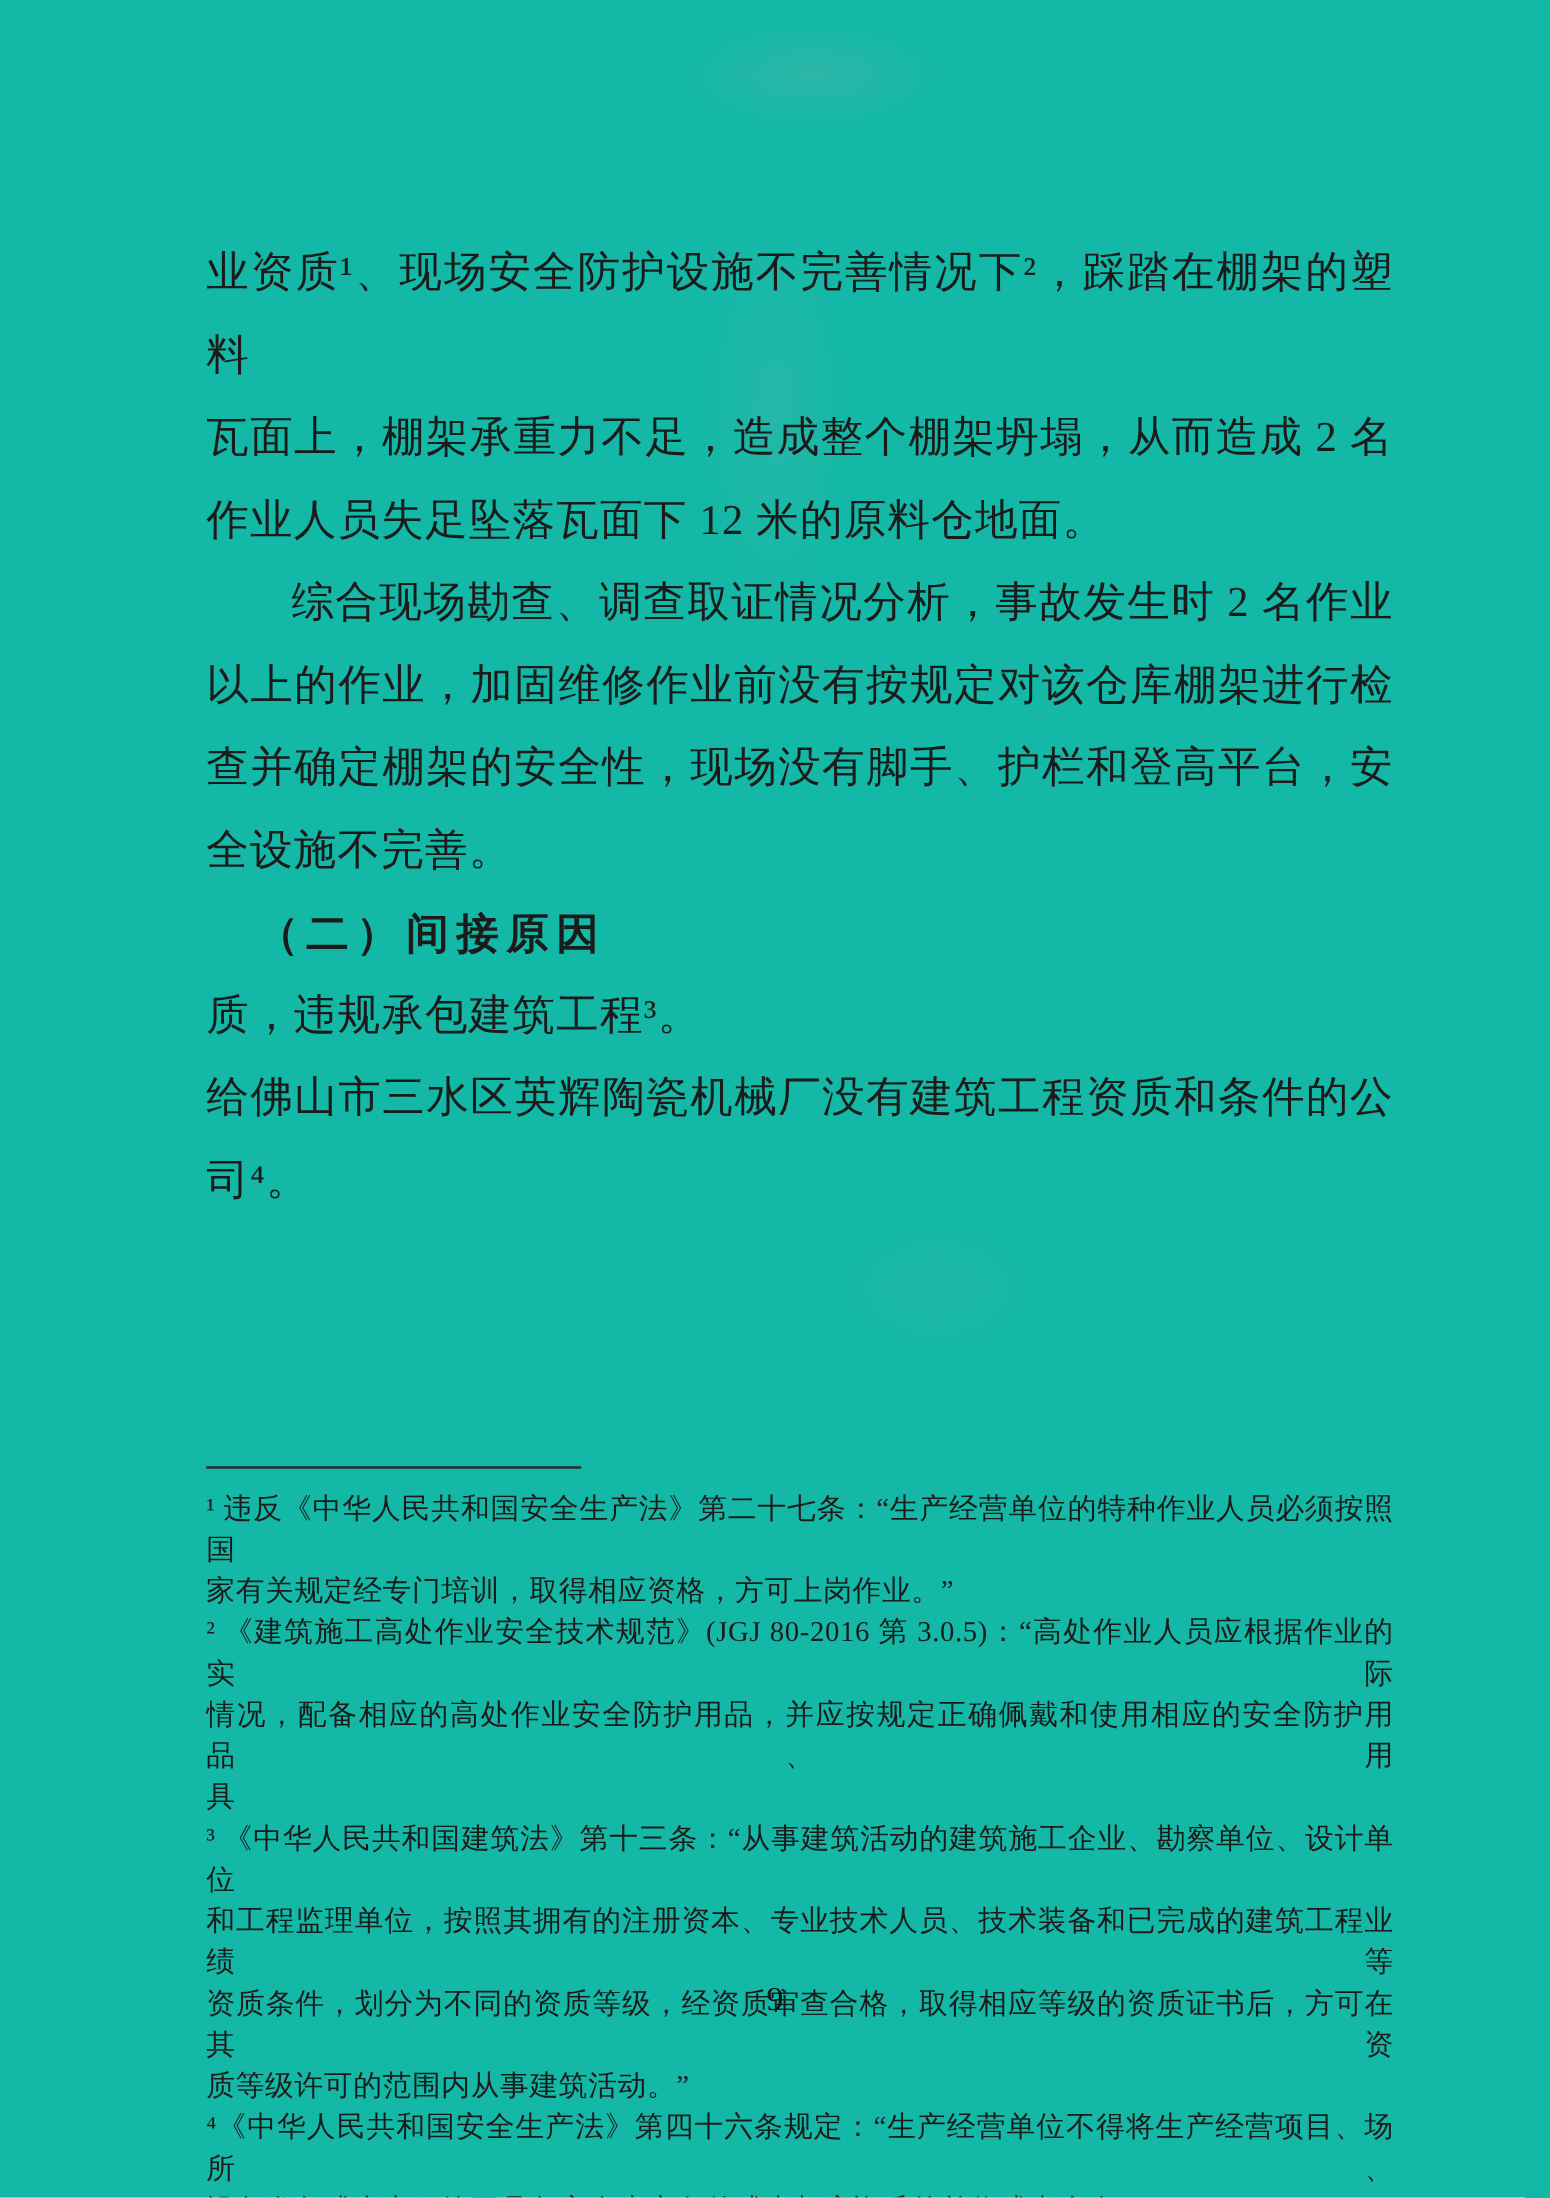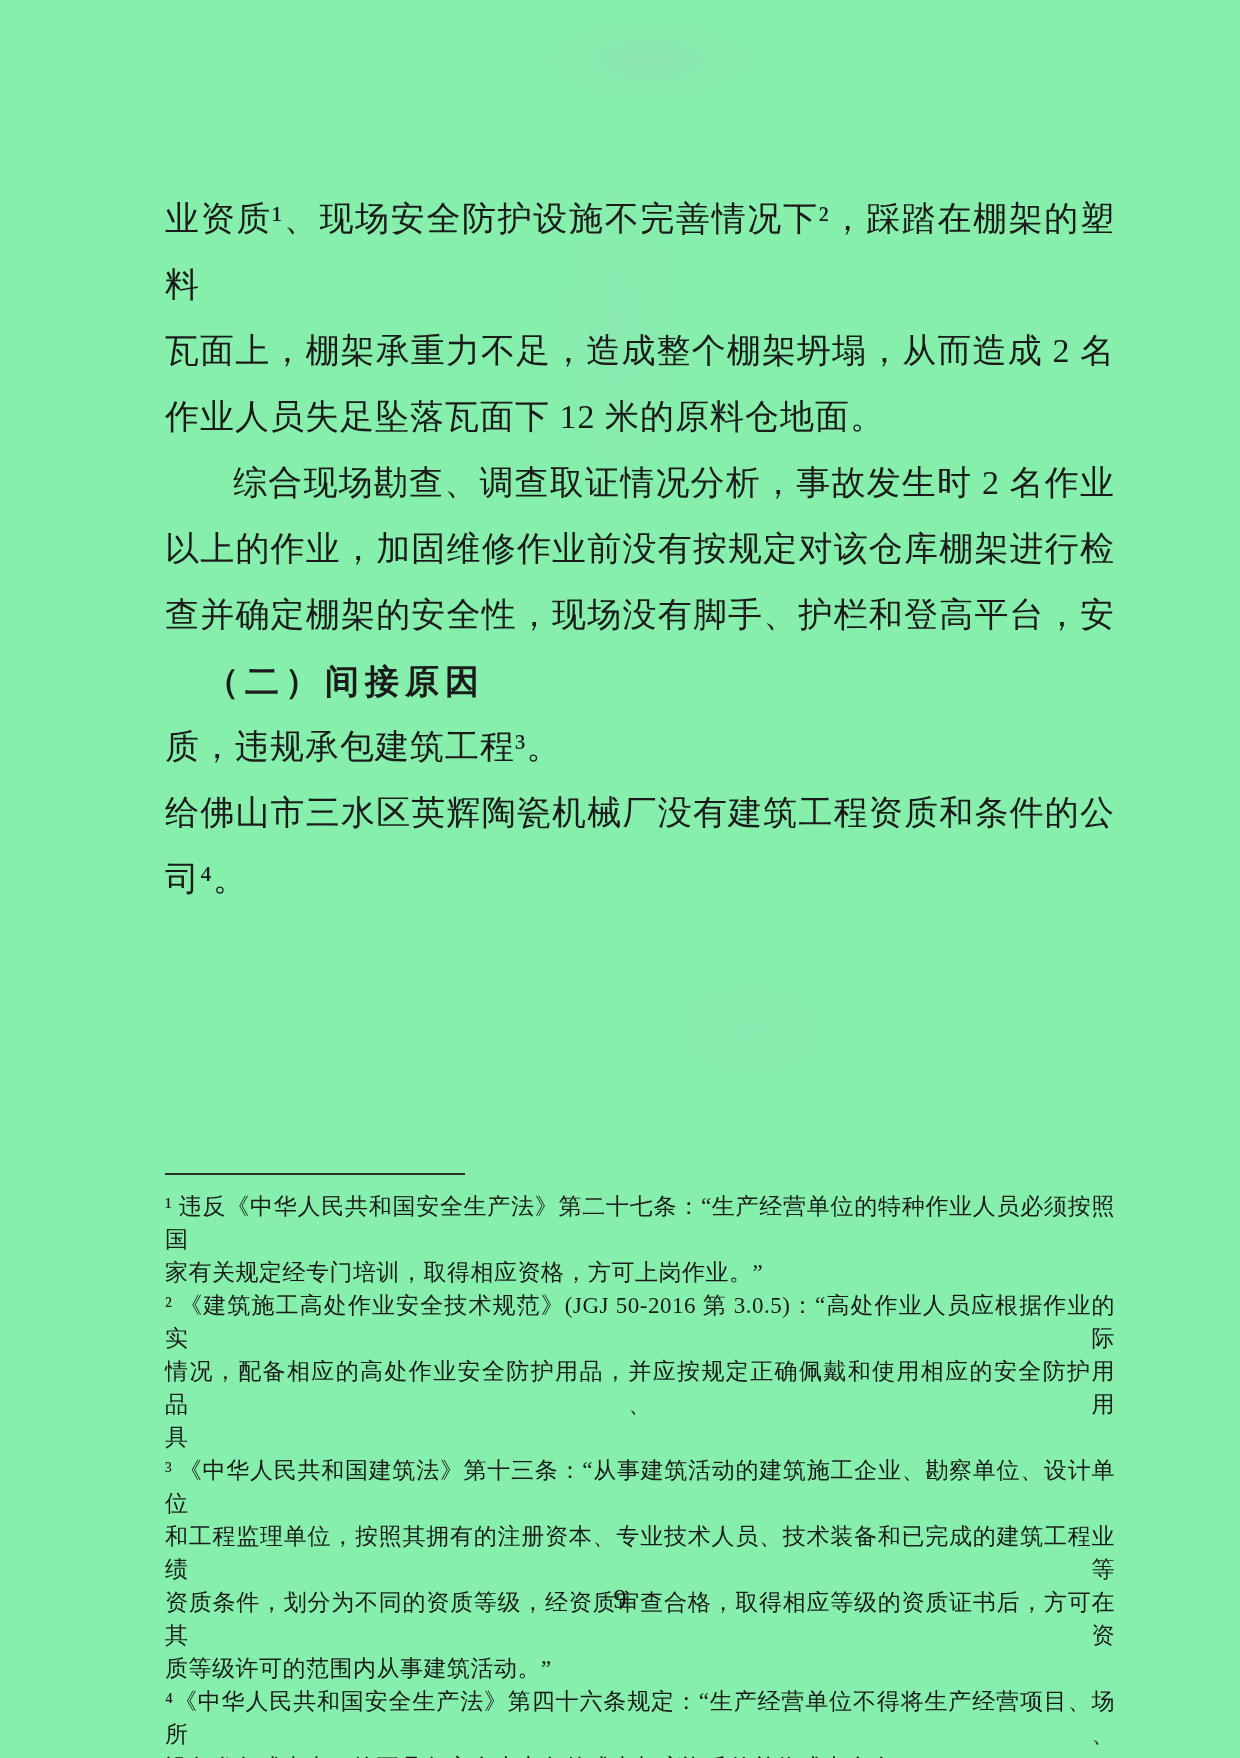--- a/index.html
+++ b/index.html
@@ -1,20 +1,20 @@
 <!DOCTYPE html>
 <html><head>
 <meta charset="utf-8">
 <style>
   html,body{margin:0;padding:0;background:#e8e8e8;}
   .doc{
     position:relative;
     width:1240px;height:1758px;
     margin:0 auto;
-    background:#86efac;
+    background:#14b8a6;
     overflow:hidden;
     font-family:"Liberation Serif","DejaVu Serif",serif;
     color:#1b1b1b;
   }
   
   .noise{position:absolute;pointer-events:none;}
   .noise.n1{left:500px;top:0;width:300px;height:120px;
     background:radial-gradient(closest-side,rgba(170,172,185,0.16),rgba(170,172,185,0) 70%);}
   .noise.n2{left:540px;top:120px;width:160px;height:420px;
     background:radial-gradient(closest-side,rgba(175,177,188,0.10),rgba(175,177,188,0) 75%);}
@@ -61,32 +61,33 @@
   <div class="noise n2"></div>
   <div class="noise n3"></div>
 
   <div class="body-text">
     <div class="line j">业资质¹、现场安全防护设施不完善情况下²，踩踏在棚架的塑料</div>
     <div class="line j">瓦面上，棚架承重力不足，造成整个棚架坍塌，从而造成 2 名</div>
     <div class="line">作业人员失足坠落瓦面下 12 米的原料仓地面。</div>
     <div class="line j ind">综合现场勘查、调查取证情况分析，事故发生时 2 名作业</div>
     <div class="line j">以上的作业，加固维修作业前没有按规定对该仓库棚架进行检</div>
     <div class="line j">查并确定棚架的安全性，现场没有脚手、护栏和登高平台，安</div>
+    <div class="line">全设施不完善。</div>
     <div class="line heading">（二）间接原因</div>
     <div class="line">质，违规承包建筑工程³。</div>
     <div class="line j">给佛山市三水区英辉陶瓷机械厂没有建筑工程资质和条件的公</div>
     <div class="line">司⁴。</div>
   </div>
 
   <div class="fn-sep"></div>
 
   <div class="footnotes">
     <div class="fline j">¹ 违反《中华人民共和国安全生产法》第二十七条：“生产经营单位的特种作业人员必须按照国</div>
     <div class="fline">家有关规定经专门培训，取得相应资格，方可上岗作业。”</div>
-    <div class="fline j">² 《建筑施工高处作业安全技术规范》(JGJ 50-2016 第 3.0.5)：“高处作业人员应根据作业的实际</div>
+    <div class="fline j">² 《建筑施工高处作业安全技术规范》(JGJ 80-2016 第 3.0.5)：“高处作业人员应根据作业的实际</div>
     <div class="fline j">情况，配备相应的高处作业安全防护用品，并应按规定正确佩戴和使用相应的安全防护用品、用</div>
     <div class="fline">具</div>
     <div class="fline j">³ 《中华人民共和国建筑法》第十三条：“从事建筑活动的建筑施工企业、勘察单位、设计单位</div>
     <div class="fline j">和工程监理单位，按照其拥有的注册资本、专业技术人员、技术装备和已完成的建筑工程业绩等</div>
     <div class="fline j">资质条件，划分为不同的资质等级，经资质审查合格，取得相应等级的资质证书后，方可在其资</div>
     <div class="fline">质等级许可的范围内从事建筑活动。”</div>
     <div class="fline j">⁴《中华人民共和国安全生产法》第四十六条规定：“生产经营单位不得将生产经营项目、场所、</div>
     <div class="fline">设备发包或者出租给不具备安全生产条件或者相应资质的单位或者个人。”</div>
   </div>
 

